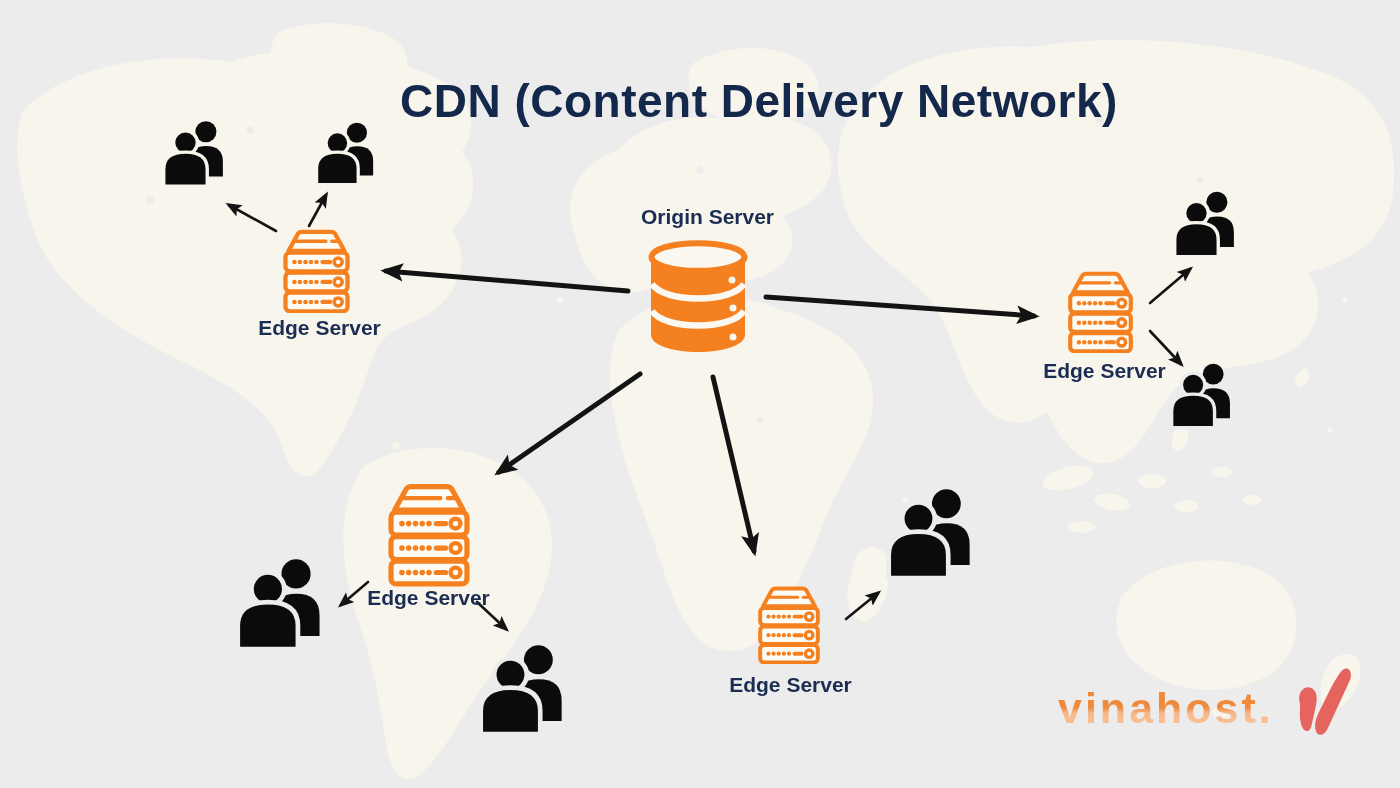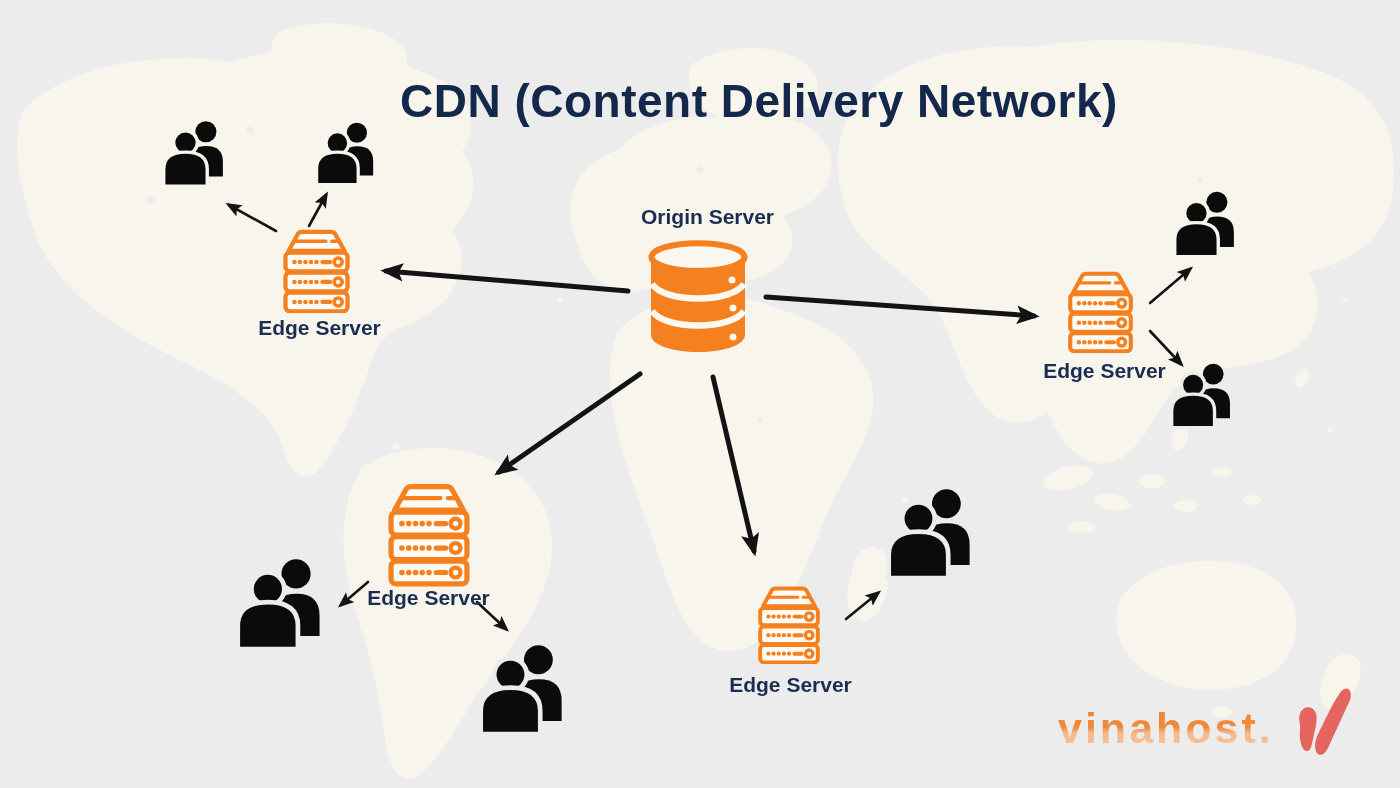--- a/index.html
+++ b/index.html
@@ -10,21 +10,21 @@
   .layer{position:absolute;left:0;top:0;pointer-events:none;}
   .title{
     position:absolute;left:400px;top:74px;width:1000px;margin:0;
     text-align:left;font-size:46px;font-weight:bold;color:#14284B;letter-spacing:0.5px;
   }
   .node-label{
     position:absolute;font-weight:bold;color:#1B2D52;font-size:21px;
     text-align:center;white-space:nowrap;
   }
   .abs{position:absolute;}
-  .logo{position:absolute;left:1058px;top:702px;width:320px;height:80px;}
+  .logo{position:absolute;left:1058px;top:682px;width:320px;height:80px;}
   .logo-text{
     position:absolute;left:0;top:2px;
     font-size:43px;font-weight:bold;letter-spacing:3px;
     background:linear-gradient(180deg,#EE8734 0%,#EF8B3D 48%,#F7B98C 60%,#F9C49B 100%);
     -webkit-background-clip:text;background-clip:text;color:transparent;
     -webkit-text-fill-color:transparent;
   }
   .logo-check{position:absolute;left:234px;top:-16px;}
 </style>
 </head>

